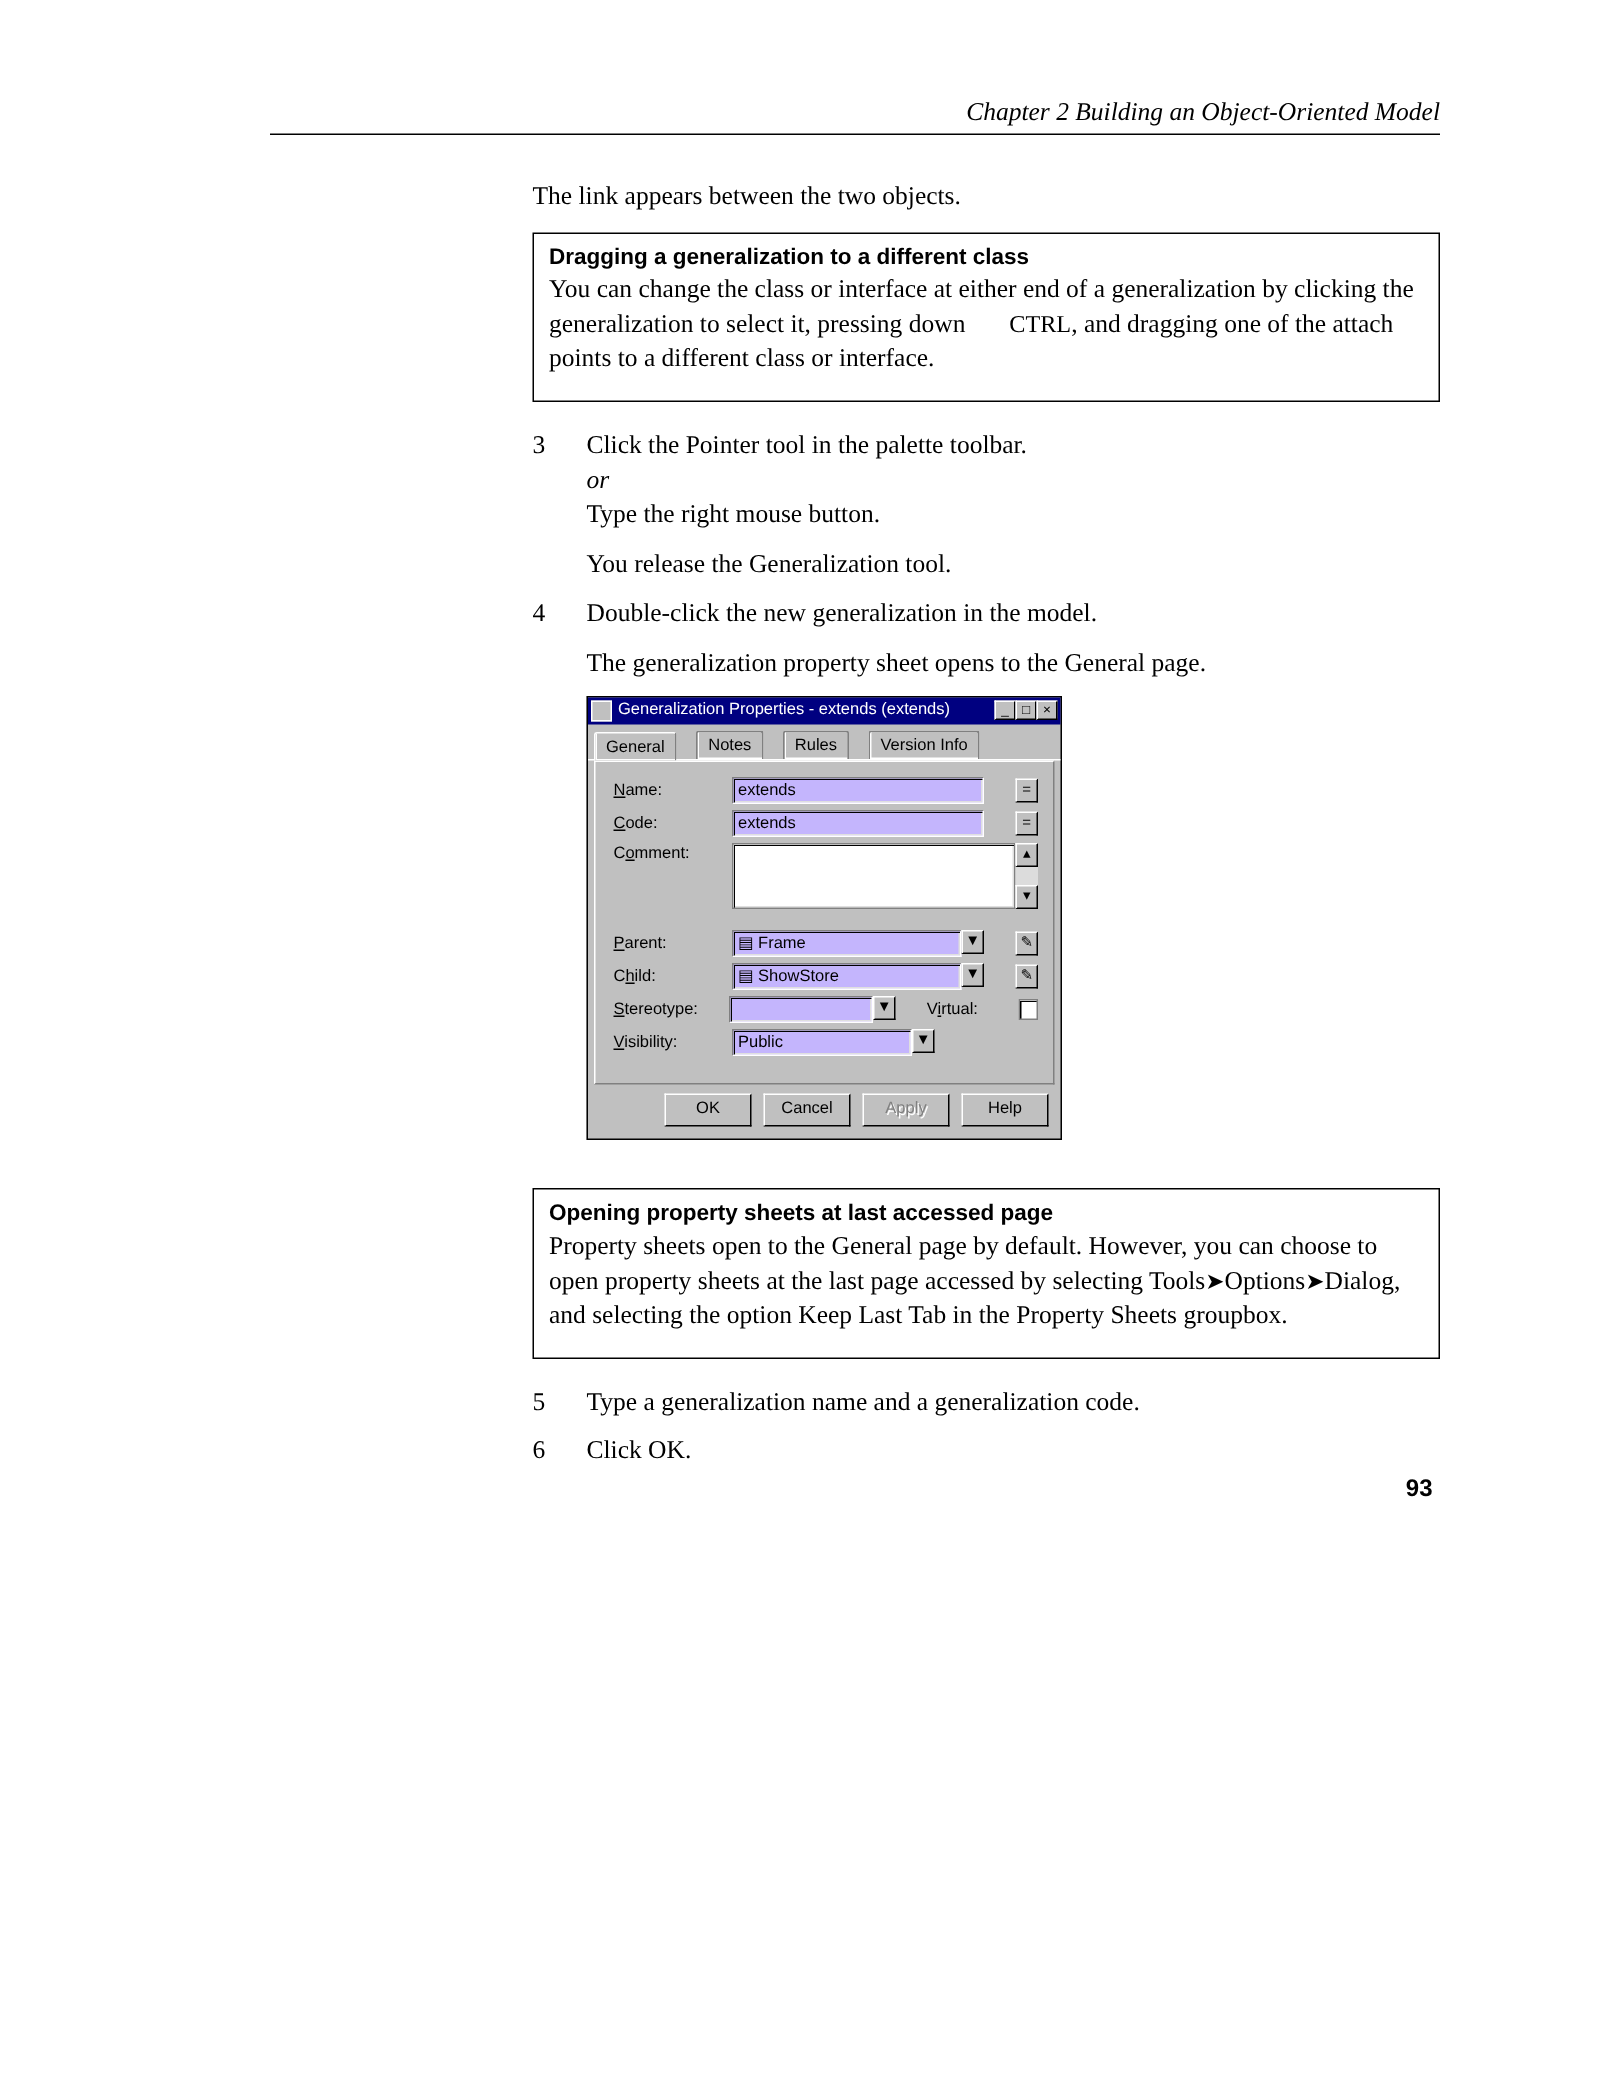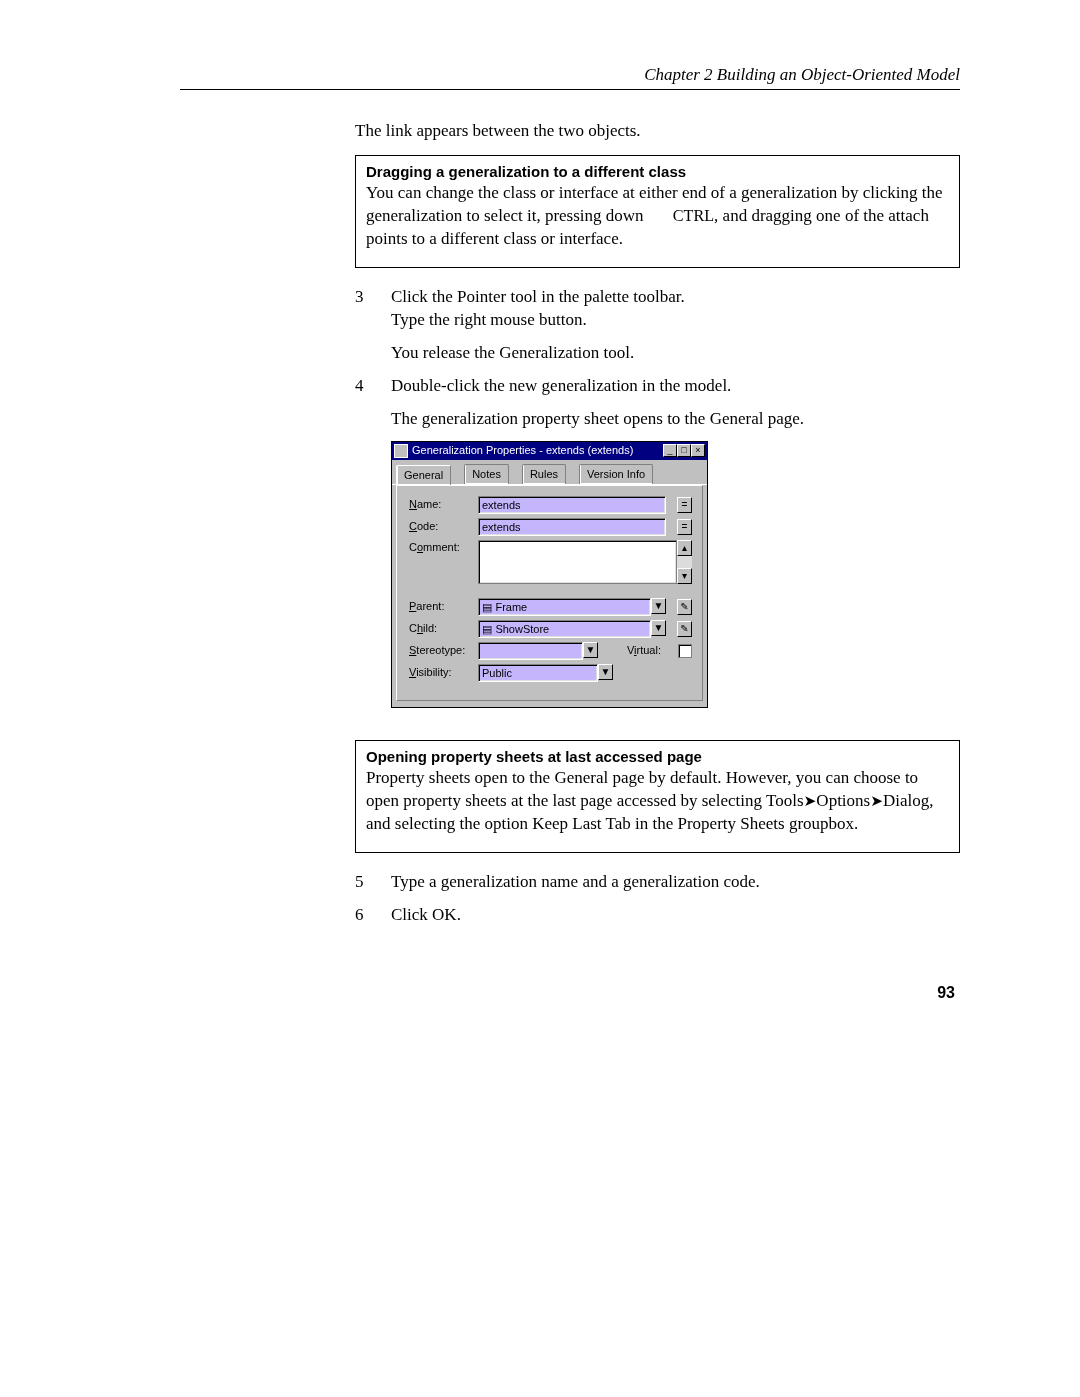--- a/index.html
+++ b/index.html
@@ -130,21 +130,21 @@
     border-left: 1px solid #fff;
     border-top: 1px solid #fff;
     border-right: 1px solid #808080;
     border-bottom: 1px solid #808080;
     margin: 0 4px 6px 4px;
   }
   .form-row {
     display: flex;
     align-items: center;
     margin-bottom: 4px;
-    gap: 11px;
+    gap: 21px;
   }
   .form-label {
     width: 58px;
     text-align: left;
   }
   .underline { text-decoration: underline; }
   .field {
     background: #c4b5fd;
     border: 1px solid #808080;
     border-right-color: #fff; border-bottom-color: #fff;
@@ -205,20 +205,21 @@
       <div class="note-title">Dragging a generalization to a different class</div>
       <div>
         <span>You can change the class or interface at either end of a generalization by clicking the generalization to select it, pressing down </span><span class="sc">CTRL</span><span>, and dragging one of the attach points to a different class or interface.</span>
       </div>
     </div>
 
     <div class="step-row">
       <div class="step-num">3</div>
       <div class="step-body">
         <div>Click the Pointer tool in the palette toolbar.</div>
+        <div class="or">or</div>
         <div>Type the right mouse button.</div>
         <div style="margin-top:10px">You release the Generalization tool.</div>
       </div>
     </div>
 
     <div class="step-row">
       <div class="step-num">4</div>
       <div class="step-body">
         <div>Double-click the new generalization in the model.</div>
         <div style="margin-top:10px">The generalization property sheet opens to the General page.</div>
@@ -300,20 +301,26 @@
             </div>
             <div class="form-row">
               <div class="form-label"><span class="underline">V</span>isibility:</div>
               <div style="display:flex;width:135px">
                 <div class="field" style="flex:1">Public</div>
                 <div class="ddarrow">▼</div>
               </div>
             </div>
           </div>
 
+          <div class="btnbar">
+            <div class="dlgbtn">OK</div>
+            <div class="dlgbtn">Cancel</div>
+            <div class="dlgbtn disabled">Apply</div>
+            <div class="dlgbtn">Help</div>
+          </div>
         </div>
 
       </div>
     </div>
 
     <div class="notebox">
       <div class="note-title">Opening property sheets at last accessed page</div>
       <div>
         <span>Property sheets open to the General page by default. However, you can choose to open property sheets at the last page accessed by selecting Tools</span><span class="arrow">➤</span><span>Options</span><span class="arrow">➤</span><span>Dialog, and selecting the option Keep Last Tab in the Property Sheets groupbox.</span>
       </div>

